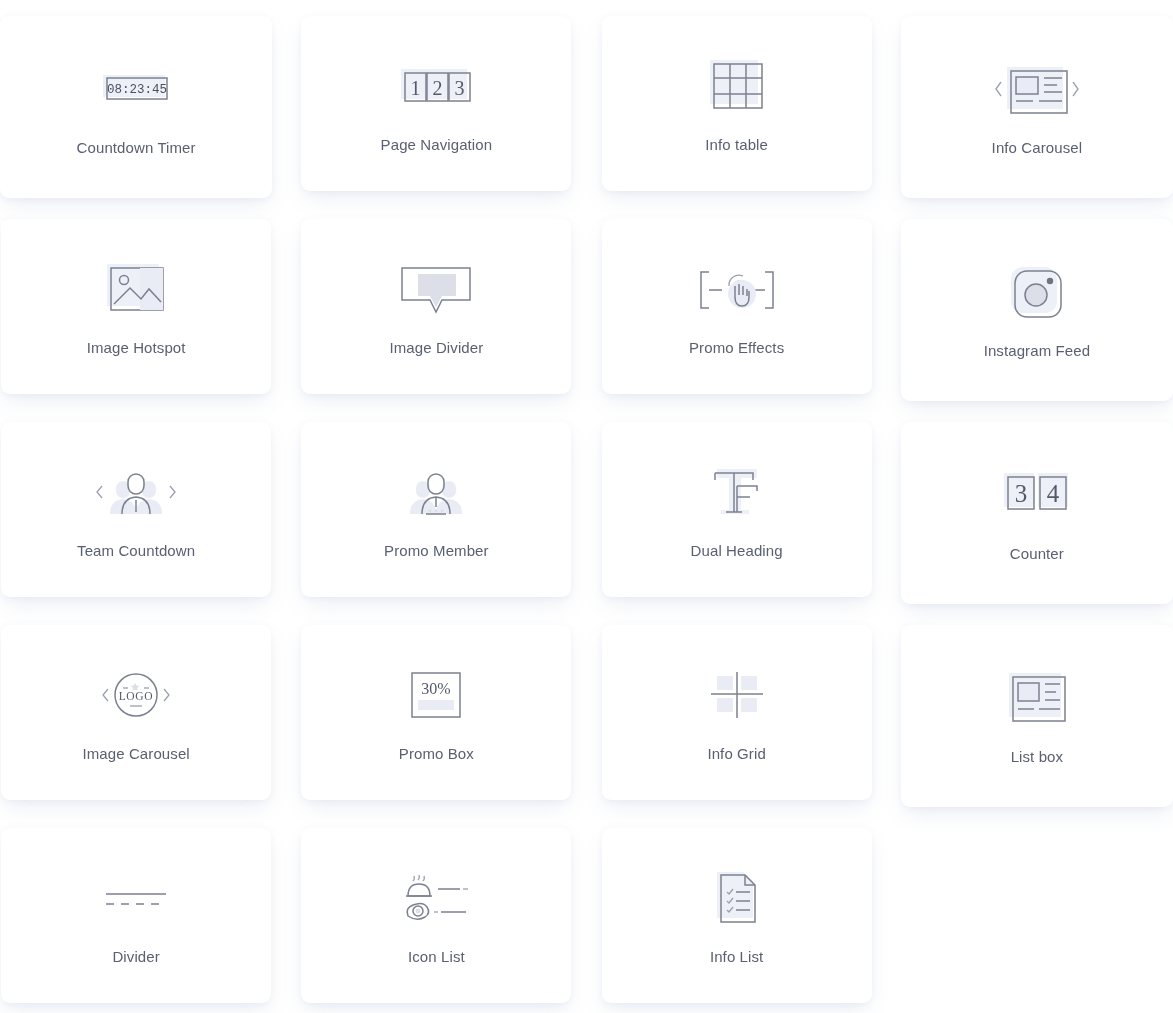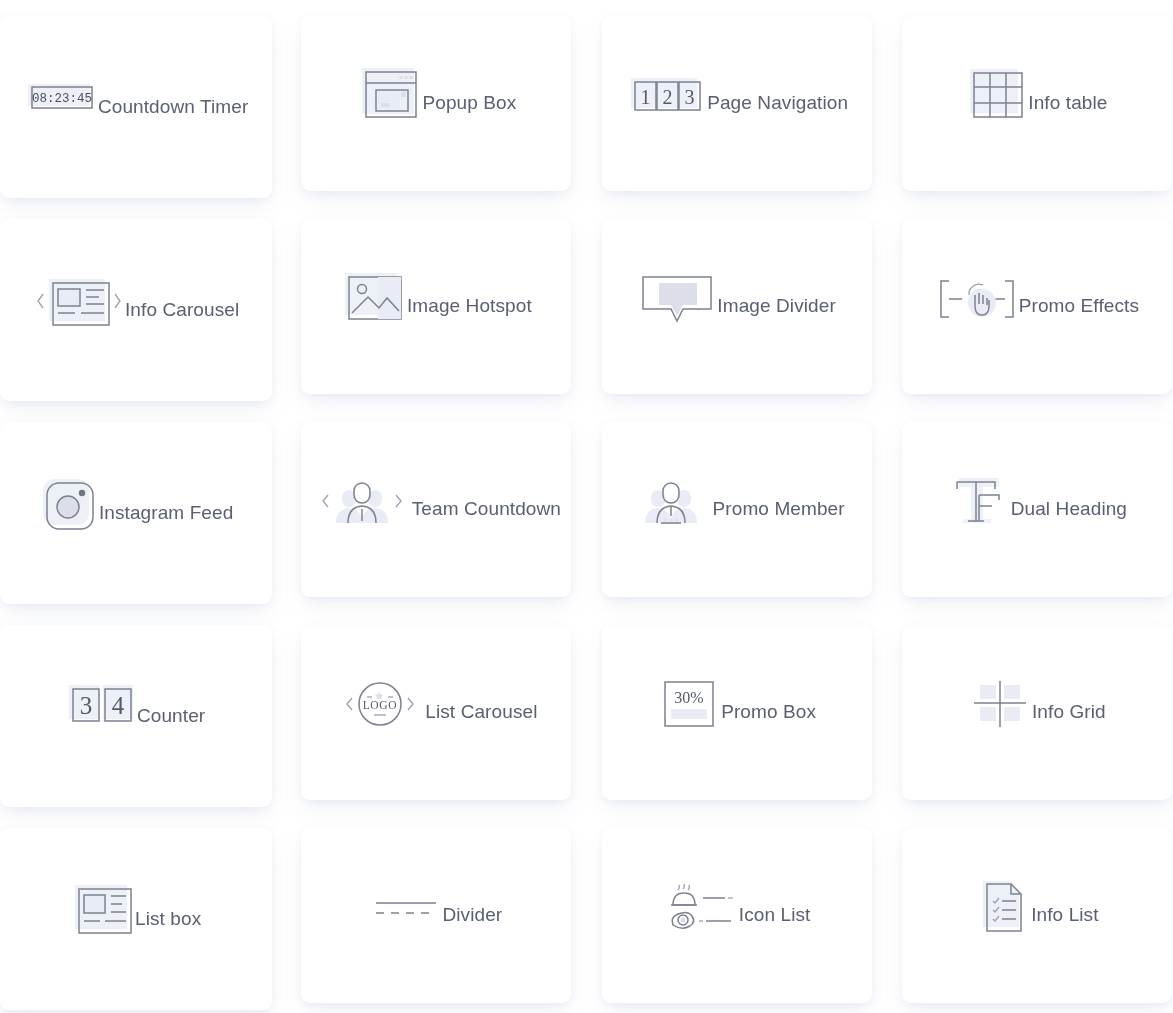--- a/index.html
+++ b/index.html
@@ -27,36 +27,36 @@
   }
   .card {
     position: relative;
     width: 270px;
     height: 175px;
     background: #ffffff;
     border-radius: 9px;
     box-shadow: 0 10px 22px -4px rgba(108,124,180,0.13),
                 0 2px 6px rgba(120,134,180,0.07);
     display: flex;
-    flex-direction: row;
+    flex-direction: column;
     align-items: center;
     justify-content: center;
     cursor: pointer;
   }
   .cell.col1 .card { width: 272px; }
   .cell.wide .card { height: 182px; }
   .icon-wrap {
     height: 66px;
     display: flex;
     align-items: center;
     justify-content: center;
     margin-bottom: 16px;
   }
   .label {
-    font-size: 19px;
+    font-size: 15px;
     color: #5a6072;
     letter-spacing: 0.1px;
     text-align: center;
     line-height: 1.2;
   }
   svg { display: block; overflow: visible; }
   .ln { fill: none; stroke: #7c8191; stroke-width: 1.5; }
   .ln-t { fill: none; stroke: #9aa0b0; stroke-width: 1.3; }
   .fill-l { fill: #e9ecf4; stroke: none; }
   .fill-m { fill: #dcdfe8; stroke: none; }
@@ -75,39 +75,20 @@
         <svg width="74" height="40" viewBox="0 0 74 40">
           <rect class="sh" x="4" y="5" width="62" height="22"></rect>
           <rect class="ln" x="8" y="8" width="60" height="21"></rect>
           <text class="mono" x="38" y="23" font-size="12.5" text-anchor="middle">08:23:45</text>
         </svg>
       </div>
       <div class="label">Countdown Timer</div>
     </div>
   </div>
 
-  <div class="cell">
-    <div class="card">
-      <div class="icon-wrap">
-        <svg width="66" height="62" viewBox="0 0 66 62">
-          <rect class="sh" x="6" y="3" width="52" height="46"></rect>
-          <rect class="ln" x="10" y="7" width="50" height="45"></rect>
-          <line class="ln" x1="10" y1="18" x2="60" y2="18"></line>
-          <circle class="fill-m" cx="45" cy="12.5" r="1.8"></circle>
-          <circle class="fill-m" cx="50" cy="12.5" r="1.8"></circle>
-          <circle class="fill-m" cx="55" cy="12.5" r="1.8"></circle>
-          <rect class="ln" x="20" y="25" width="32" height="21"></rect>
-          <rect class="fill-l" x="22" y="27" width="22" height="17"></rect>
-          <rect class="fill-m" x="25" y="38" width="9" height="4"></rect>
-          <rect class="fill-m" x="45" y="27" width="5" height="5"></rect>
-        </svg>
-      </div>
-      <div class="label">Popup Box</div>
-    </div>
-  </div>
 
   <div class="cell">
     <div class="card">
       <div class="icon-wrap">
         <svg width="82" height="42" viewBox="0 0 82 42">
           <rect class="sh" x="6" y="3" width="66" height="30"></rect>
           <rect class="ln" x="10" y="7" width="21" height="28"></rect>
           <rect class="ln" x="32" y="7" width="21" height="28"></rect>
           <rect class="ln" x="54" y="7" width="21" height="28"></rect>
           <text class="serif" x="20.5" y="29" font-size="20" text-anchor="middle">1</text>
@@ -295,21 +276,21 @@
           <path class="ln-t" d="M73 21 L78 27 L73 33"></path>
           <circle class="ln" cx="45" cy="27" r="21"></circle>
           <path class="fill-m" d="M40 15.5 l1.6 3.2 l3.4 .5 l-2.5 2.4 l.6 3.4 l-3.1 -1.6 l-3.1 1.6
                                    l.6 -3.4 l-2.5 -2.4 l3.4 -.5 z" transform="translate(5,-1) scale(0.85) translate(6,3)"></path>
           <line class="ln-t" x1="32" y1="20" x2="37" y2="20"></line>
           <line class="ln-t" x1="53" y1="20" x2="58" y2="20"></line>
           <text class="serif" x="45" y="32" font-size="11.5" text-anchor="middle" letter-spacing="0.7" fill="#6b7082">LOGO</text>
           <line class="ln-t" x1="39" y1="38" x2="51" y2="38"></line>
         </svg>
       </div>
-      <div class="label">List Carousel</div>
+      <div class="label">Image Carousel</div>
     </div>
   </div>
 
   <div class="cell">
     <div class="card">
       <div class="icon-wrap">
         <svg width="64" height="54" viewBox="0 0 64 54">
           <rect class="ln" x="8" y="4" width="48" height="44"></rect>
           <text class="serif" x="32" y="25" font-size="16" text-anchor="middle">30%</text>
           <rect class="fill-l" x="14" y="31" width="36" height="10"></rect>

